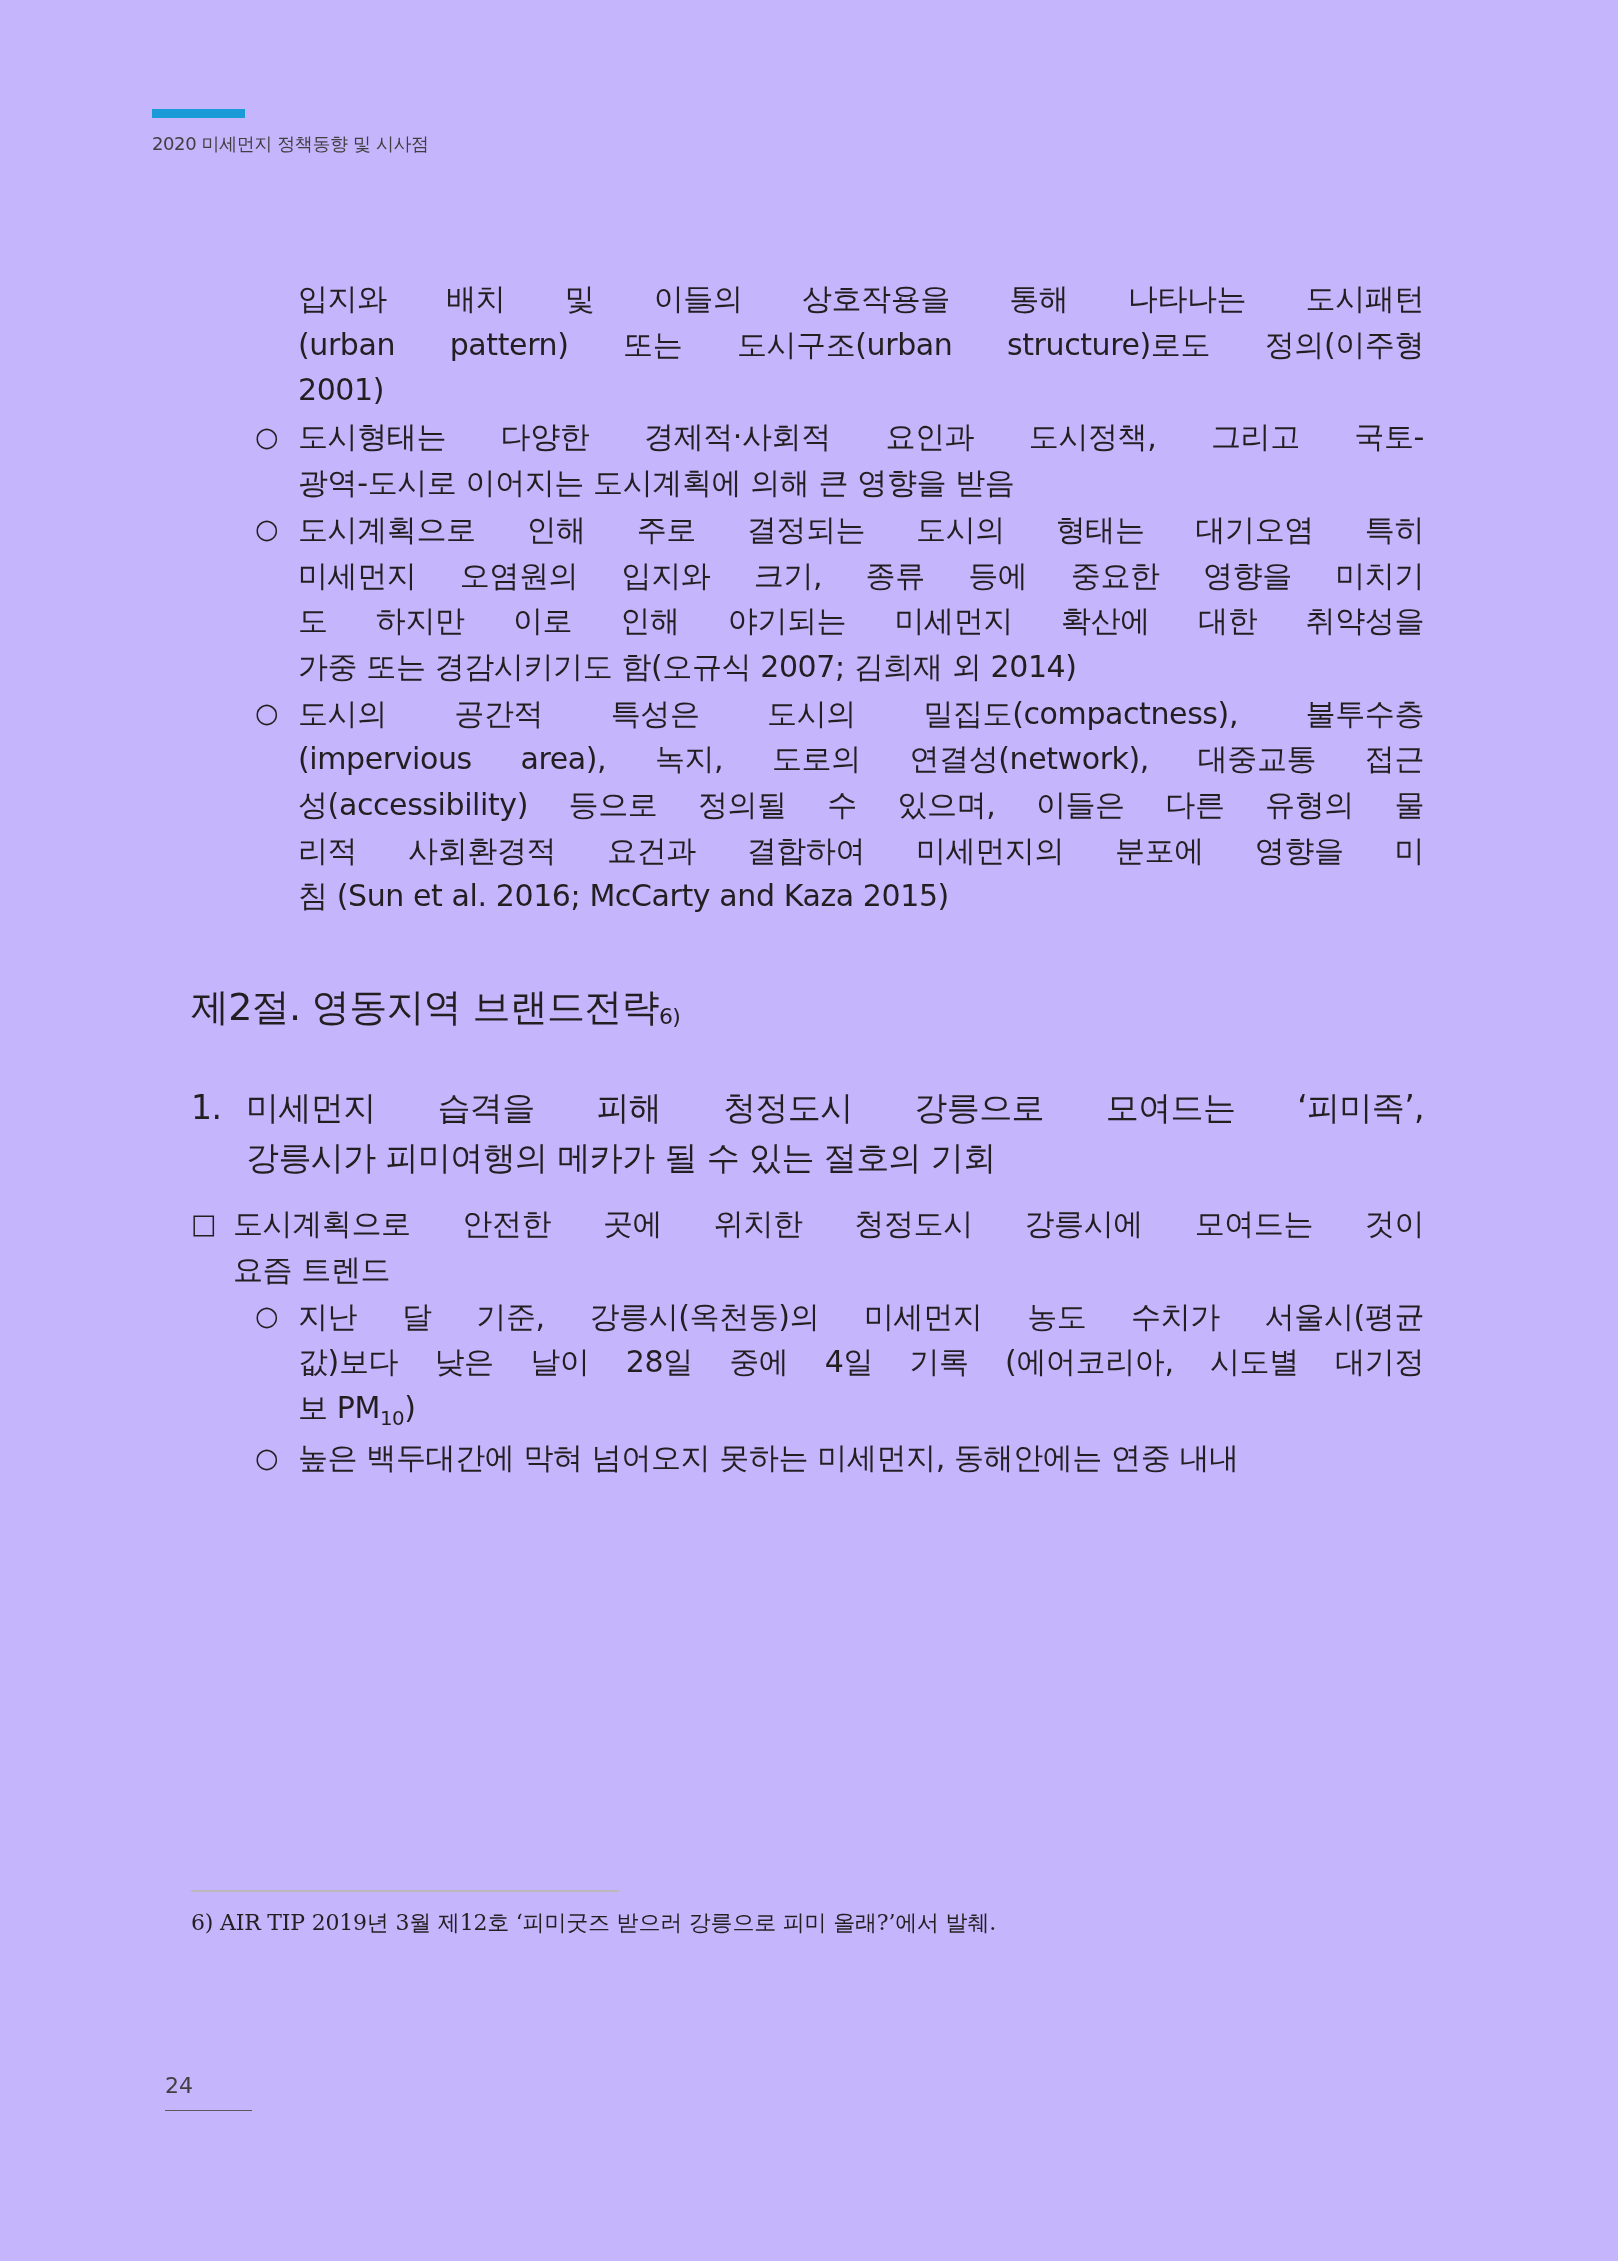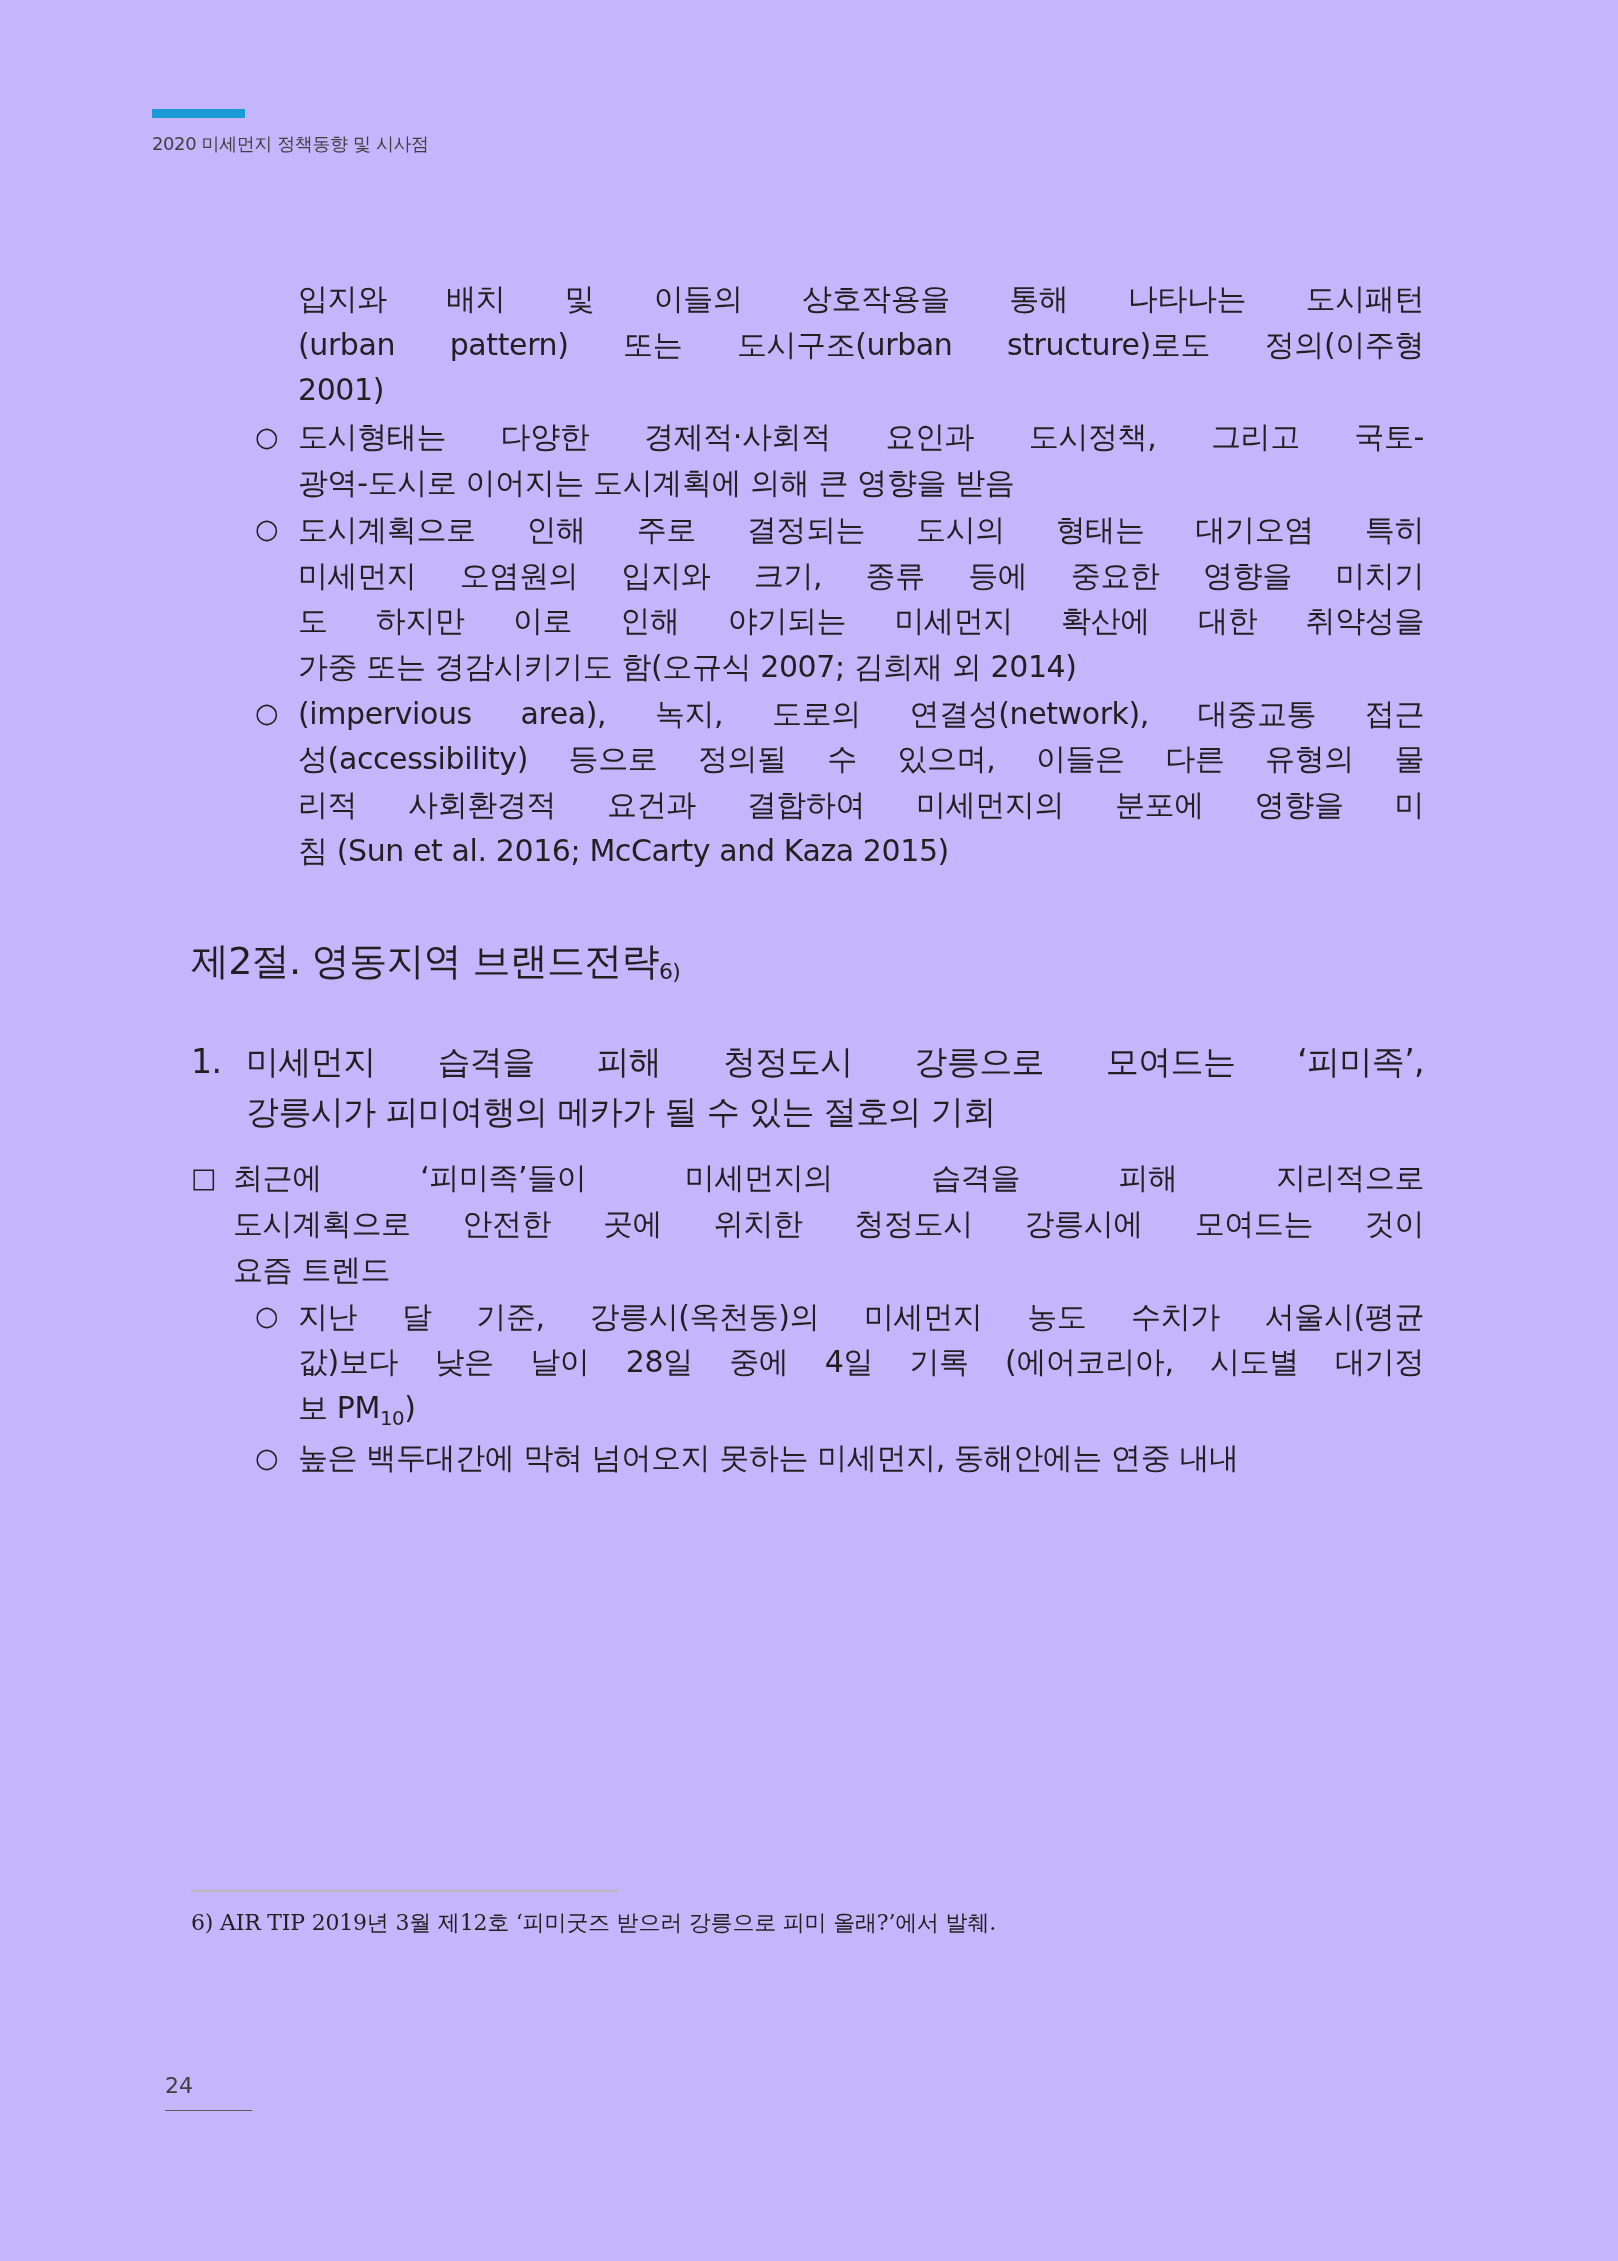--- a/index.html
+++ b/index.html
@@ -203,39 +203,39 @@
     <div class="blk lvl1">
       <span class="marker">○</span>
       <span class="line just">도시계획으로 인해 주로 결정되는 도시의 형태는 대기오염 특히</span>
       <span class="line just">미세먼지 오염원의 입지와 크기, 종류 등에 중요한 영향을 미치기</span>
       <span class="line just">도 하지만 이로 인해 야기되는 미세먼지 확산에 대한 취약성을</span>
       <span class="line last">가중 또는 경감시키기도 함(오규식 2007; 김희재 외 2014)</span>
     </div>
 
     <div class="blk lvl1">
       <span class="marker">○</span>
+      <span class="line just">도시의 공간적 특성은 도시의 밀집도(compactness), 불투수층</span>
       <span class="line just">(impervious area), 녹지, 도로의 연결성(network), 대중교통 접근</span>
       <span class="line just">성(accessibility) 등으로 정의될 수 있으며, 이들은 다른 유형의 물</span>
       <span class="line just">리적 사회환경적 요건과 결합하여 미세먼지의 분포에 영향을 미</span>
       <span class="line last">침 (Sun et al. 2016; McCarty and Kaza 2015)</span>
     </div>
 
     <div class="section-heading">
       <span>제2절. 영동지역 브랜드전략</span><sup>6)</sup>
     </div>
 
     <div class="num-heading">
       <span class="numm">1.</span>
       <span class="line just">미세먼지 습격을 피해 청정도시 강릉으로 모여드는 ‘피미족’,</span>
       <span class="line last">강릉시가 피미여행의 메카가 될 수 있는 절호의 기회</span>
     </div>
 
     <div class="blk lvl0">
       <span class="marker">□</span>
-      <span class="line just">최근에 ‘피미족’들이 미세먼지의 습격을 피해 지리적으로</span>
       <span class="line just">도시계획으로 안전한 곳에 위치한 청정도시 강릉시에 모여드는 것이</span>
       <span class="line last">요즘 트렌드</span>
     </div>
 
     <div class="blk lvl1">
       <span class="marker">○</span>
       <span class="line just">지난 달 기준, 강릉시(옥천동)의 미세먼지 농도 수치가 서울시(평균</span>
       <span class="line just">값)보다 낮은 날이 28일 중에 4일 기록 (에어코리아, 시도별 대기정</span>
       <span class="line last"><span>보 PM</span><sub>10</sub><span>)</span></span>
     </div>

